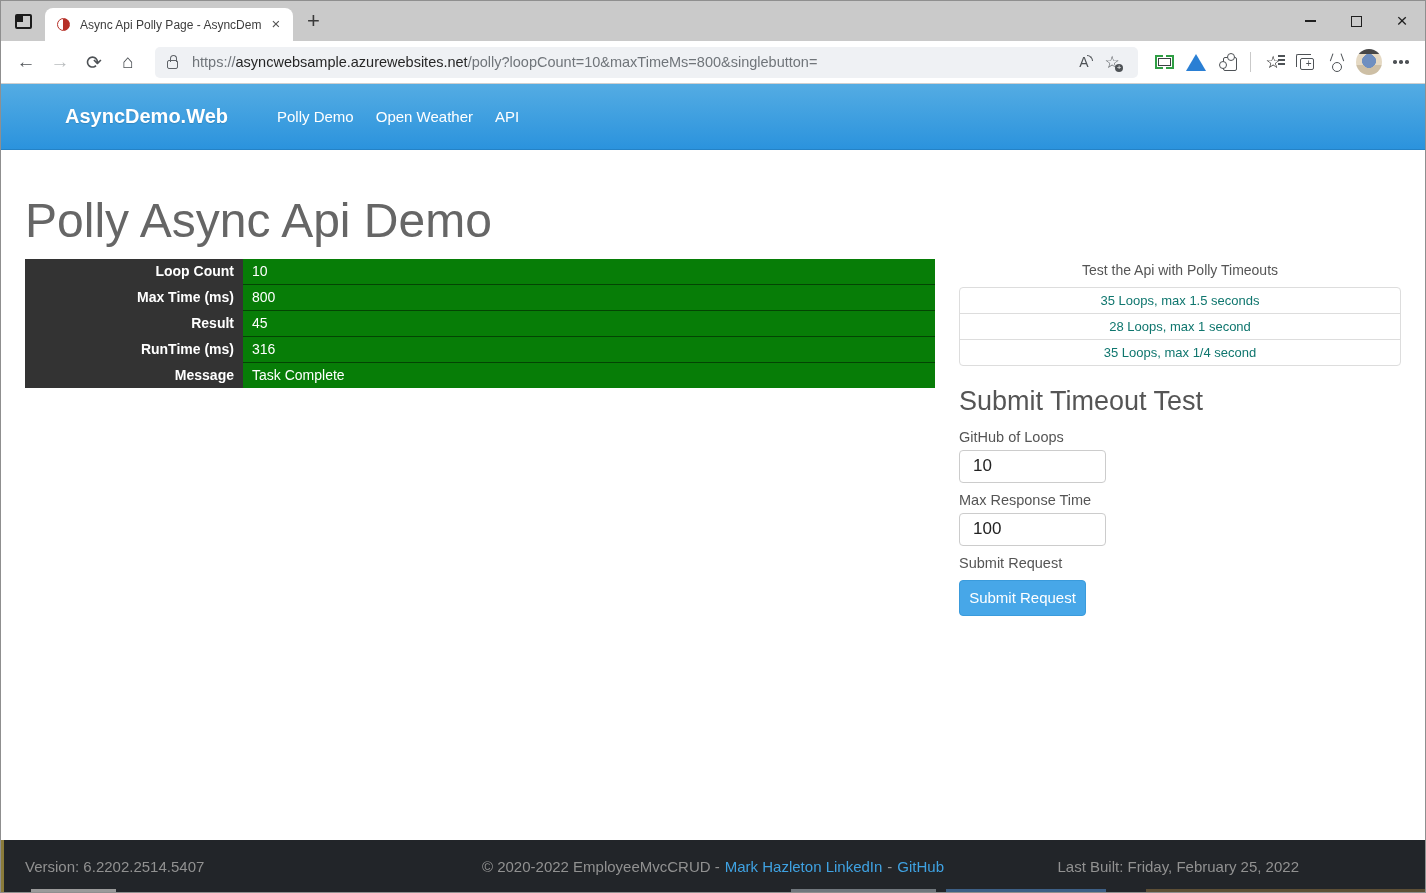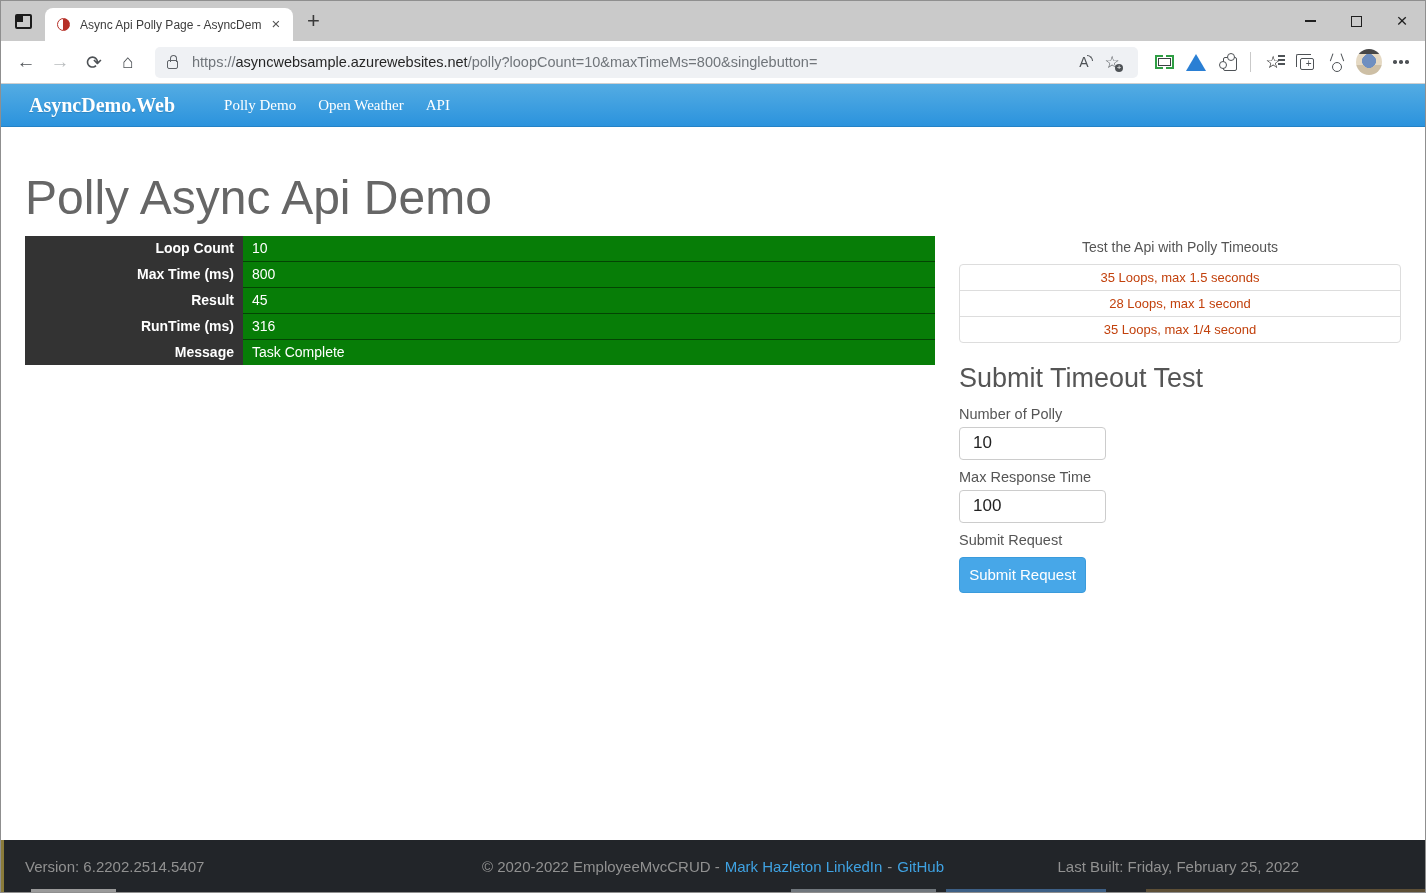--- a/index.html
+++ b/index.html
@@ -63,40 +63,40 @@
   .medal-glyph{width:10px;height:10px;border:1.6px solid #4e5256;border-radius:50%;position:relative;margin-top:9px;}
   .medal-glyph::before{content:'';position:absolute;left:-2px;top:-9px;width:4px;height:8px;border-left:1.6px solid #4e5256;transform:rotate(20deg);}
   .medal-glyph::after{content:'';position:absolute;right:-2px;top:-9px;width:4px;height:8px;border-right:1.6px solid #4e5256;transform:rotate(-20deg);}
   .avatar{width:26px;height:26px;border-radius:50%;overflow:hidden;
     background:
       radial-gradient(circle at 50% 46%, #6f8fc0 0 36%, rgba(0,0,0,0) 37%),
       linear-gradient(180deg,#474747 0 20%,#e5d9c3 20% 62%,#cdbfa5 62% 100%);}
   .dots-glyph{width:3.5px;height:3.5px;border-radius:50%;background:#4e5256;box-shadow:6px 0 0 #4e5256,-6px 0 0 #4e5256;}
 
   
-  .site-nav{height:43px;background:linear-gradient(180deg,#54ace3,#2b93dd);border-bottom:1px solid #2482c6;display:flex;align-items:center;padding-left:28px;flex:0 0 auto;font-family:Liberation Serif, serif;}
+  .site-nav{height:66px;background:linear-gradient(180deg,#54ace3,#2b93dd);border-bottom:1px solid #2482c6;display:flex;align-items:center;padding-left:64px;flex:0 0 auto;}
   .brand{color:#fff;font-size:20px;font-weight:700;text-shadow:0 1px 1px rgba(0,0,0,.15);cursor:pointer;}
   .site-links{display:flex;margin-left:38px;}
   .site-link{color:#fff;font-size:15px;padding:8px 11px;cursor:pointer;white-space:nowrap;}
 
   
   .content{flex:1;background:#fff;padding:0 24px;overflow:hidden;}
   .page-title{font-size:48px;font-weight:400;color:#666;margin:44px 0 11px;line-height:1.12;}
   .columns{display:flex;gap:24px;align-items:flex-start;}
   .col-left{flex:0 0 910px;}
   .results-table{width:100%;border-collapse:collapse;font-size:14px;line-height:17px;}
   .results-table th{background:#333;color:#fff;font-weight:700;text-align:right;padding:4px 9px;width:218px;}
   .results-table td{background:#077d07;color:#fff;text-align:left;padding:4px 9px;}
   .results-table tr + tr td{border-top:1px solid rgba(0,0,0,.45);}
   .col-right{flex:1;min-width:0;}
   .panel-title{text-align:center;font-size:14px;color:#555;margin:3px 0 9px;}
   .list-group{border:1px solid #ddd;border-radius:4px;overflow:hidden;background:#fff;}
   .list-item{text-align:center;padding:5px 0;font-size:13px;cursor:pointer;}
   .list-item + .list-item{border-top:1px solid #ddd;}
-  .list-item a{color:#c2410c;text-decoration:none;}
+  .list-item a{color:#0f766e;text-decoration:none;}
   .form-title{font-size:27px;font-weight:400;color:#555;margin:20px 0 12px;}
   .form-label{font-size:14.5px;color:#555;margin:9px 0 5px;}
   .form-input{display:block;width:147px;height:33px;border:1px solid #ccc;border-radius:4px;padding:0 13px;font-size:17px;color:#222;font-family:"Liberation Sans",sans-serif;background:#fff;}
   .submit-btn{display:inline-block;margin-top:4px;width:127px;height:36px;background:#47a7e8;border:1px solid #3a9bdc;border-radius:4px;color:#fff;font-size:15px;cursor:pointer;font-family:"Liberation Sans",sans-serif;}
 
   
   .footer{height:52px;background:#222529;position:relative;display:flex;align-items:center;color:#919191;font-size:15px;flex:0 0 auto;}
   .footer::before{content:'';position:absolute;left:0;top:0;bottom:0;width:3px;background:#8a7b3a;}
   .f-left{margin-left:24px;}
   .f-center{position:absolute;left:50%;transform:translateX(-50%);display:flex;gap:5px;white-space:nowrap;}
@@ -235,21 +235,21 @@
       <div class="col-right">
         <div class="panel-title">Test the Api with Polly Timeouts</div>
         <div class="list-group">
           <div class="list-item"><a>35 Loops, max 1.5 seconds</a></div>
           <div class="list-item"><a>28 Loops, max 1 second</a></div>
           <div class="list-item"><a>35 Loops, max 1/4 second</a></div>
         </div>
 
         <h2 class="form-title">Submit Timeout Test</h2>
 
-        <div class="form-label">Number of Polly</div>
+        <div class="form-label">GitHub of Loops</div>
         <input class="form-input" type="text" value="10" style="">
 
         <div class="form-label">Max Response Time</div>
         <input class="form-input" type="text" value="100" style="">
 
         <div class="form-label">Submit Request</div>
         <button class="submit-btn">Submit Request</button>
       </div>
     </div>
   </div>

